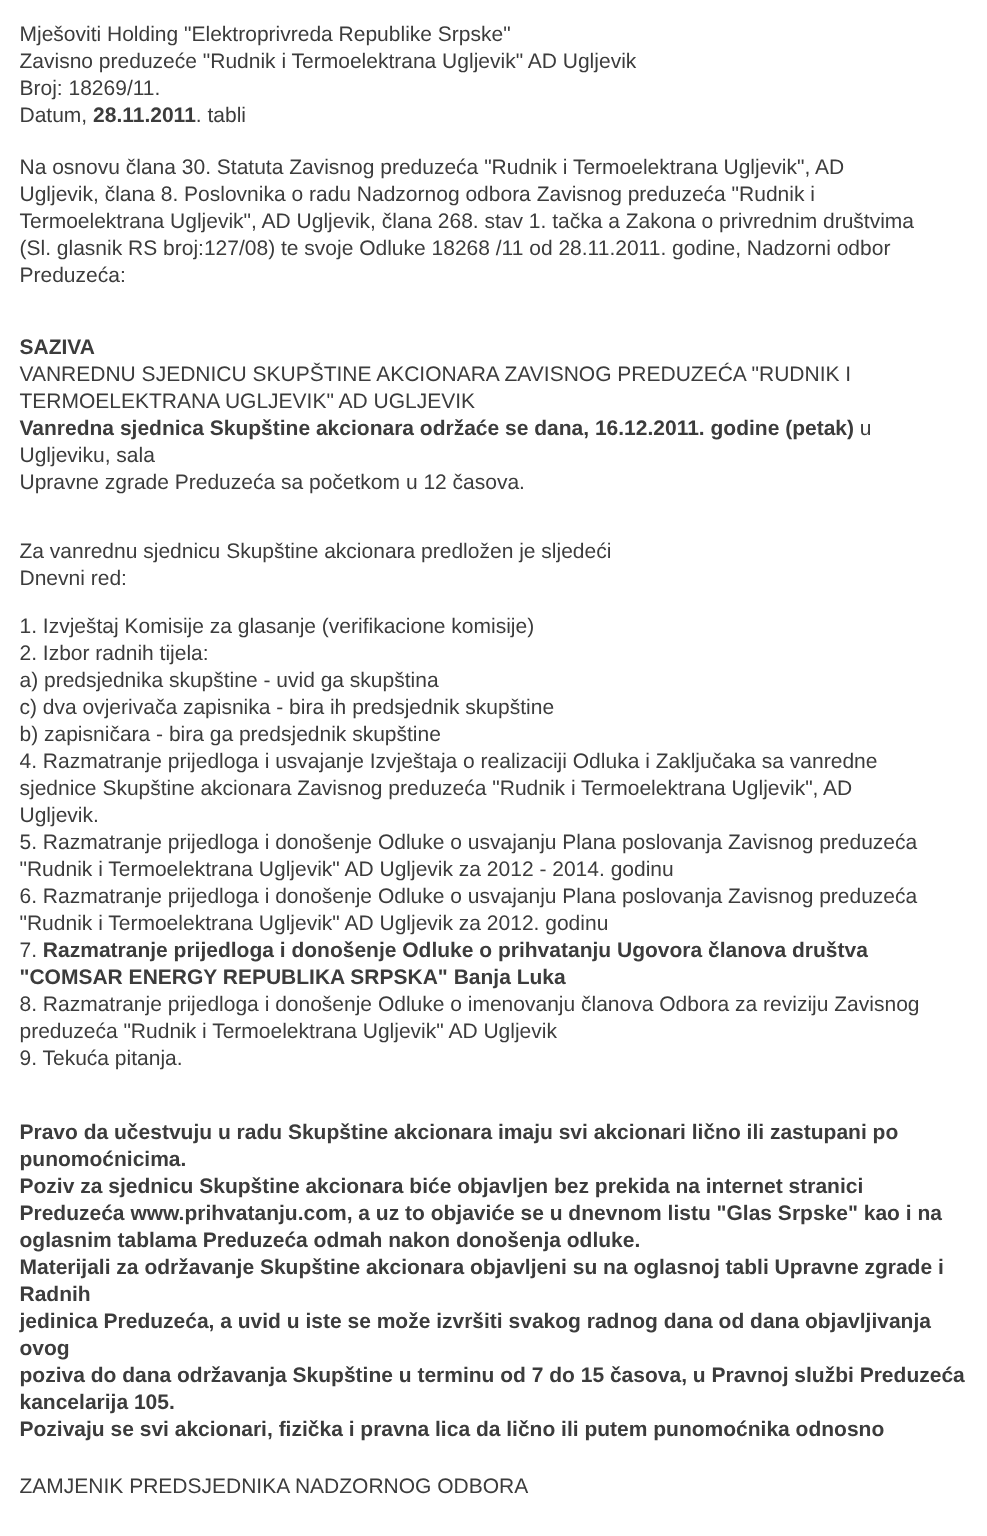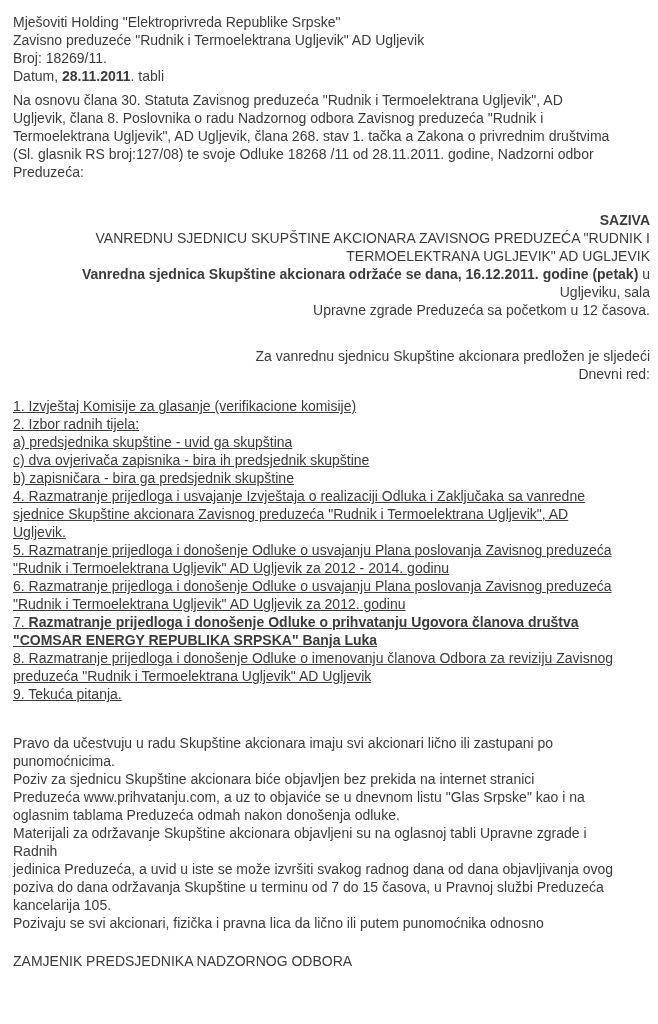--- a/index.html
+++ b/index.html
@@ -9,29 +9,29 @@
     box-sizing: border-box;
     padding: 13px 8px 6px 13px;
     font-family: "Liberation Sans", "DejaVu Sans", sans-serif;
     font-size: 14px;
     line-height: 18px;
     color: #3c3c3c;
     background: #ffffff;
     overflow: hidden;
   }
   .block { white-space: pre-wrap; }
-  .center { text-align: right; }
+  .center { text-align: left; }
   .bold { font-weight: bold; }
-  .intro { margin-top: 6px; }
+  .intro { margin-top: 17px; }
   .convocation { margin-top: 30px; }
   .agenda-intro { margin-top: 28px; }
-  .agenda-list { margin-top: 14px; text-decoration: underline; }
+  .agenda-list { margin-top: 14px; }
   .agenda-list .line-item { white-space: pre-wrap; }
   .closing { margin-top: 31px; }
-  .closing .line-item { white-space: pre-wrap; }
+  .closing .line-item { white-space: pre-wrap; font-weight: bold; }
   .sig-title { margin-top: 20px; }
 </style>
 </head>
 <body>
 
 <div class="doc">
 
   <div class="header-block">
     <div class="block">Mješoviti Holding "Elektroprivreda Republike Srpske"</div>
     <div class="block">Zavisno preduzeće "Rudnik i Termoelektrana Ugljevik" AD Ugljevik</div>

